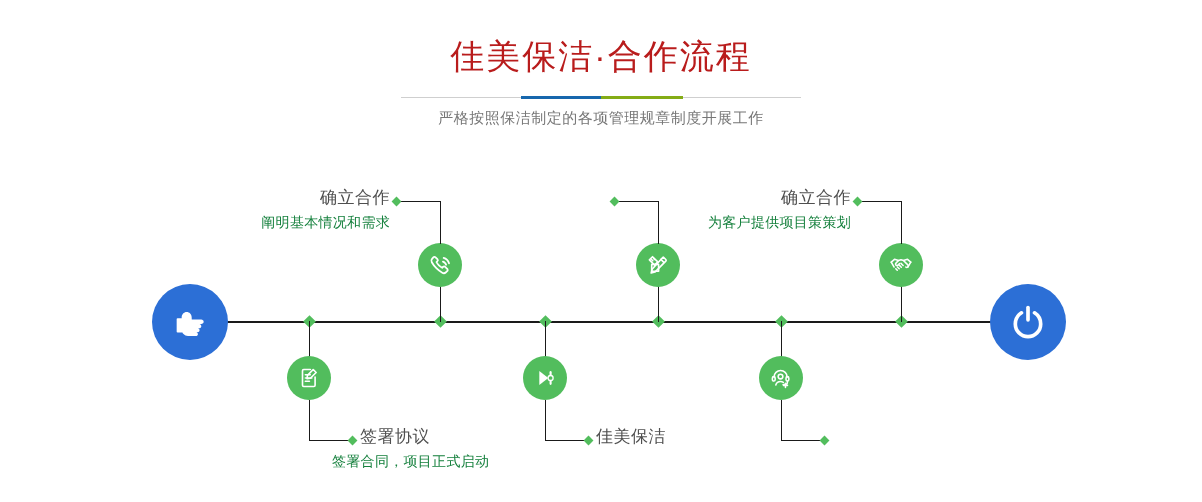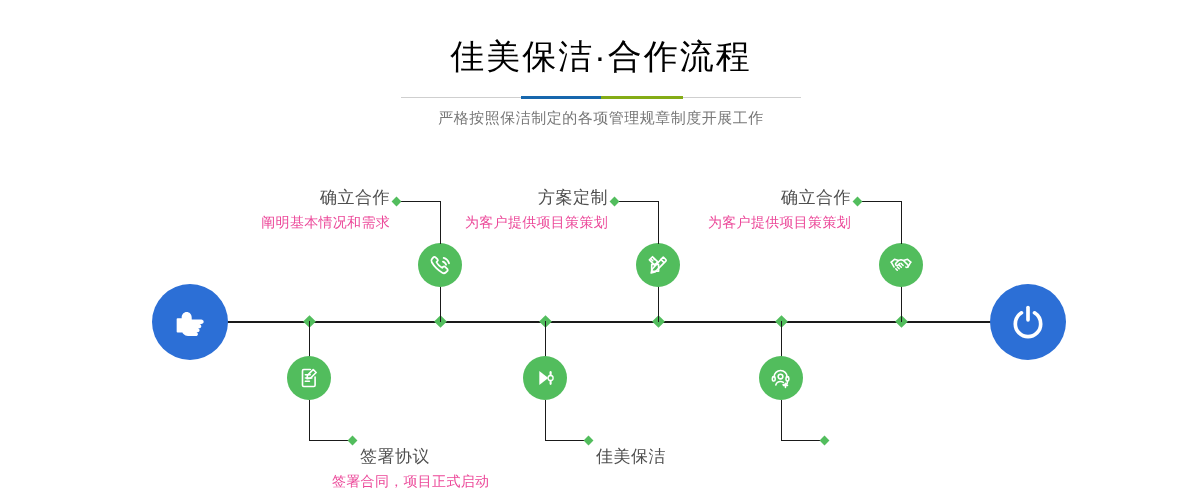--- a/index.html
+++ b/index.html
@@ -21,21 +21,21 @@
   
   .page-title {
     position: absolute;
     left: 0;
     top: 34px;
     width: 1202px;
     text-align: center;
     font-size: 34px;
     line-height: 44px;
     letter-spacing: 2px;
-    color: #000000;
+    color: #b91c1c;
     font-weight: normal;
     white-space: nowrap;
   }
   .divider {
     position: absolute;
     left: 401px;
     top: 96px;
     width: 400px;
     height: 3px;
   }
@@ -151,25 +151,25 @@
   }
   .label .title {
     font-size: 17px;
     line-height: 24px;
     color: #4f4f4f;
     letter-spacing: 0.5px;
   }
   .label .desc {
     font-size: 14px;
     line-height: 24px;
-    color: #ec4899;
+    color: #15803d;
     letter-spacing: 0.3px;
   }
   .label.above { text-align: right; }
-  .label.below { text-align: left; margin-top: 20px; }
+  .label.below { text-align: left; }
 </style>
 </head>
 <body>
 
 <div id="canvas">
 
   <div class="page-title">佳美保洁·合作流程</div>
 
   <div class="divider">
     <div class="rule"></div>
@@ -246,24 +246,20 @@
         <path d="M22.8 6.4l2.8 2.8c.6.6.6 1.5 0 2.1L12.2 24.7l-4.6 1.1 1.1-4.6L22.1 6.4c.2-.2.5-.2.7 0z"></path>
         <path d="M19.6 9.1l3.3 3.3"></path>
         <path d="M9.3 5.8l6.4 6.4-3.9 3.9-6.4-6.4z"></path>
         <path d="M8 9.2l1.6 1.6M10.6 7.8l1.3 1.3"></path>
       </svg>
     </span>
   </div>
   <div class="elbow-v" style="left:658px; top:201px; height:43px;"></div>
   <div class="leader" style="left:615px; top:201px; width:44px;"></div>
   <div class="diamond small" style="left:611px; top:198px;"></div>
-  <div class="label above" style="left:370px; top:186px; width:238px;">
-    <div class="title">方案定制</div>
-    <div class="desc">为客户提供项目策策划</div>
-  </div>
 
   <div class="diamond" style="left:541px; top:317px;"></div>
   <div class="stem" style="left:545px; top:321px; height:37px;"></div>
   <div class="node" style="left:523px; top:356px;">
     <span>
       <svg width="26" height="26" viewBox="0 0 32 32" fill="#ffffff">
         <path d="M9 7.5l11 8.5-11 8.5z"></path>
         <rect x="21.6" y="7.5" width="2.6" height="17" rx="1.3"></rect>
         <circle cx="22.9" cy="16" r="3.1" fill="#52bd5d" stroke="#ffffff" stroke-width="1.6"></circle>
       </svg>

